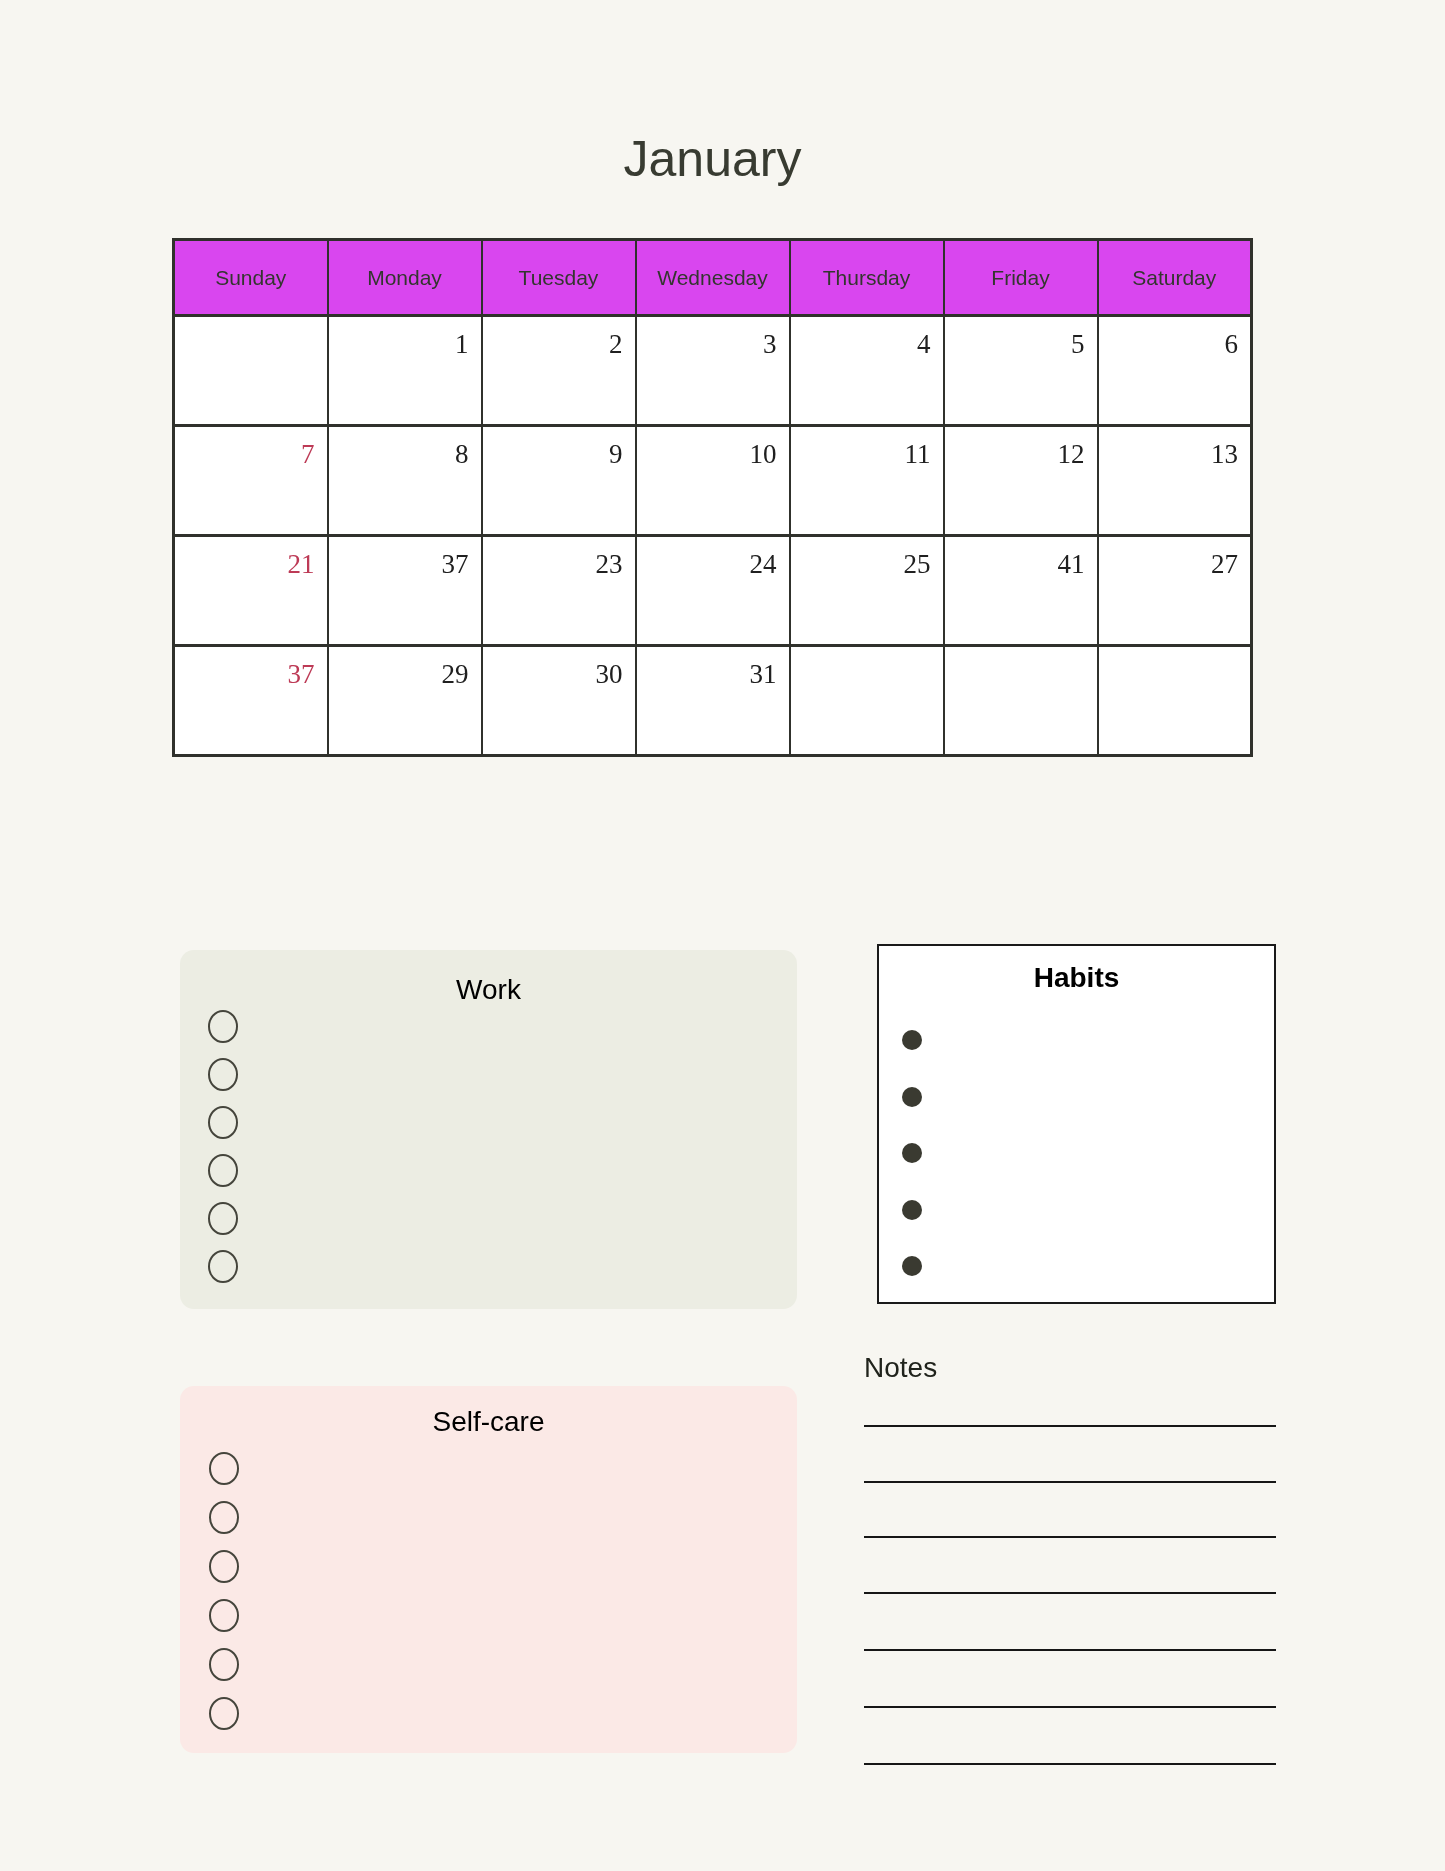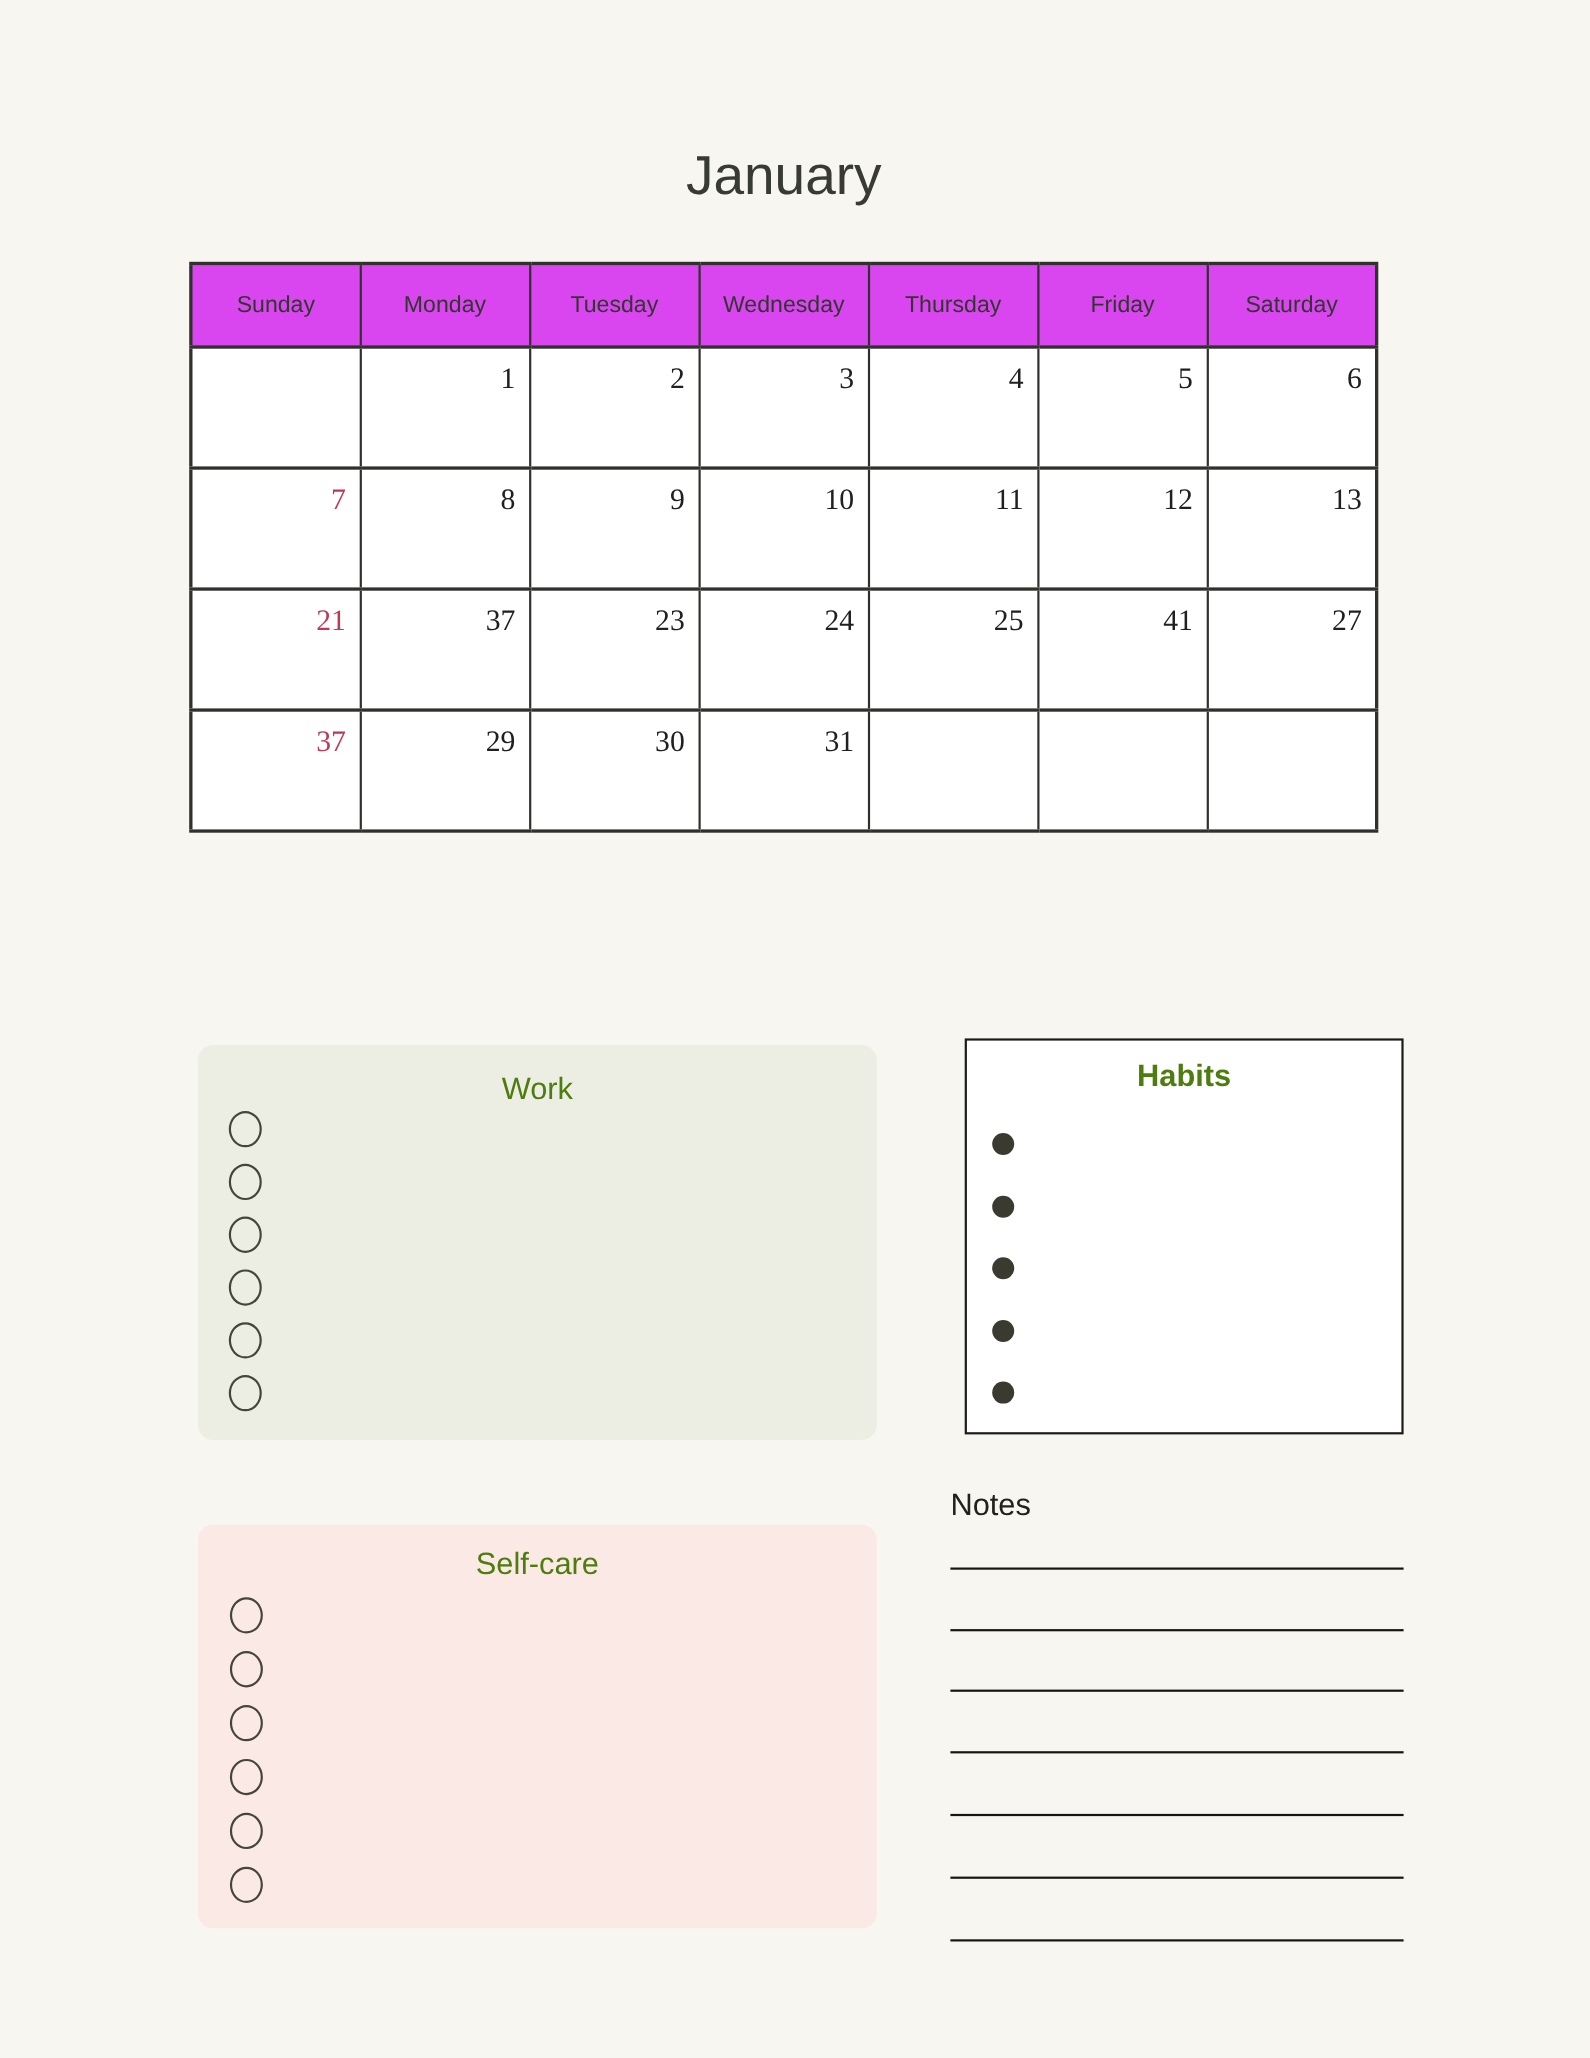--- a/index.html
+++ b/index.html
@@ -56,21 +56,21 @@
   }
   .cal td.sun { color: #bd3a56; }
 
   
   .panel { position: absolute; }
   .panel-title {
     position: absolute;
     left: 0; width: 100%;
     text-align: center;
     font-size: 28px;
-    color: #4d7c0f;
+    color: #000000;
   }
   .work-box {
     left: 180px; top: 950px; width: 617px; height: 359px;
     background: #ecede3; border-radius: 14px;
   }
   .selfcare-box {
     left: 180px; top: 1386px; width: 617px; height: 367px;
     background: #fbe9e6; border-radius: 14px;
   }
   .habits-box {

